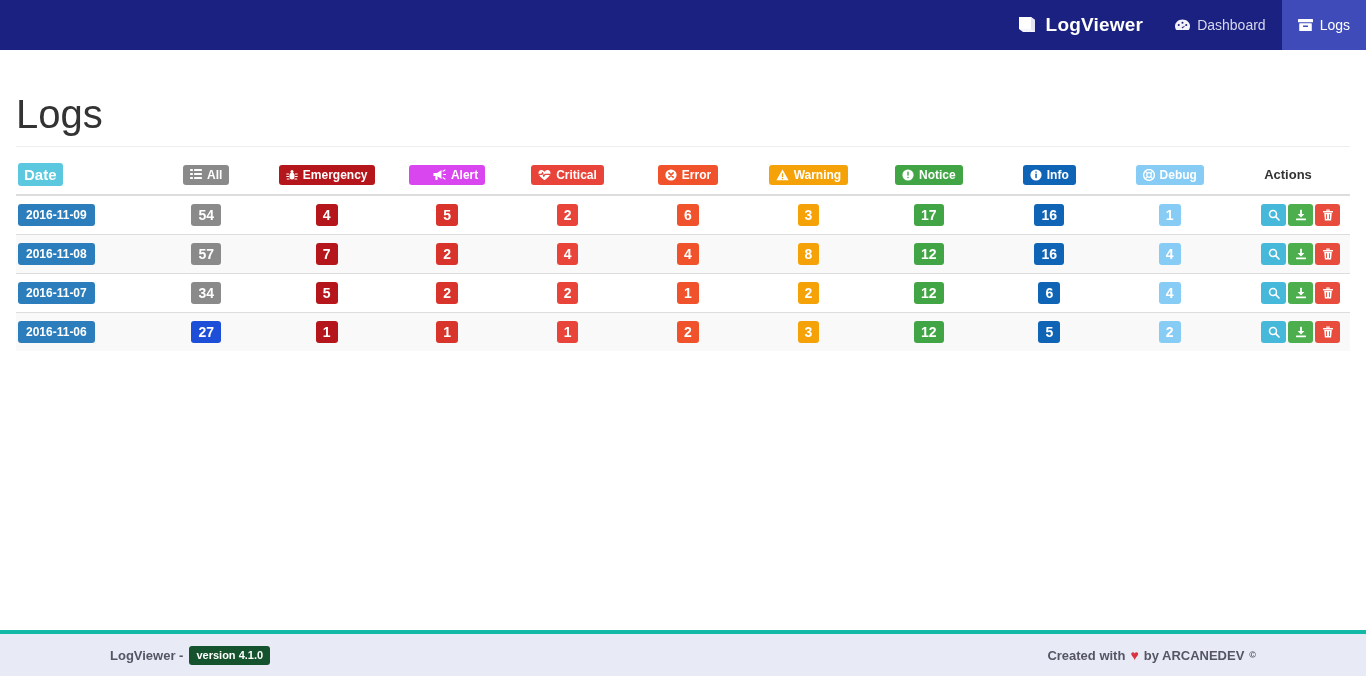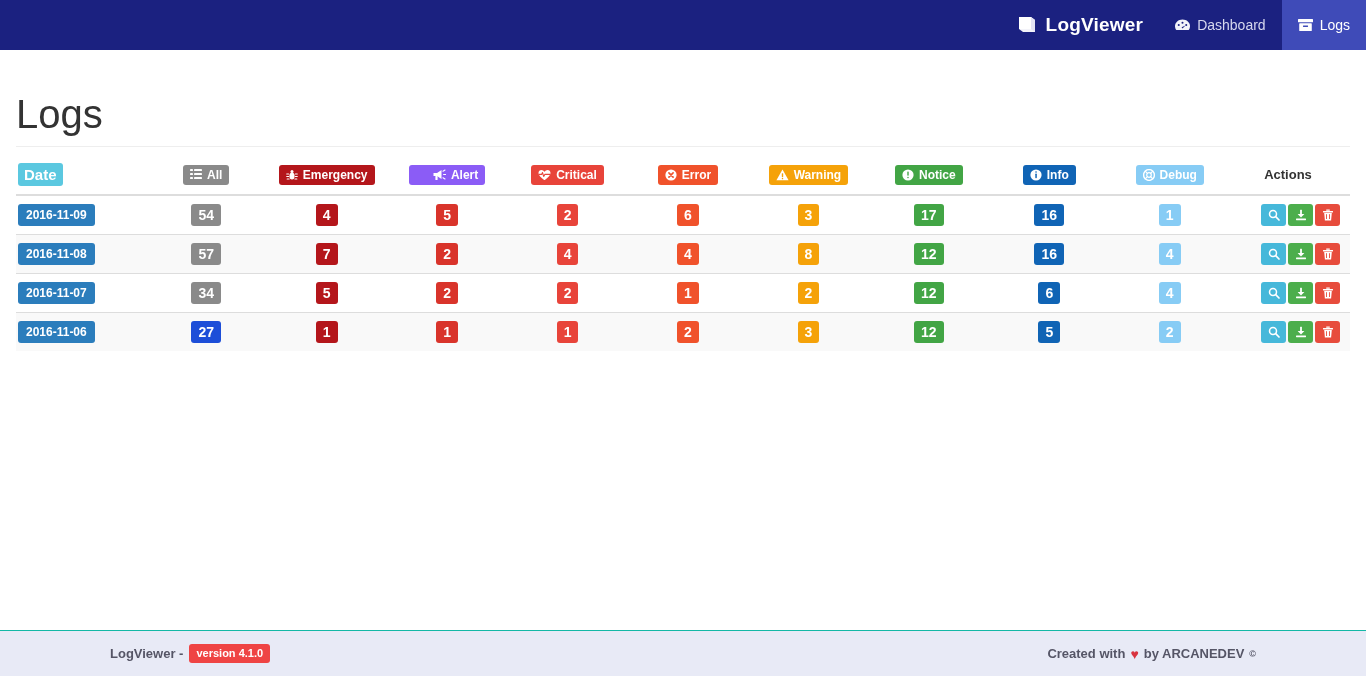--- a/index.html
+++ b/index.html
@@ -145,35 +145,35 @@
     color: #ffffff;
   }
   .btn-show { background: #46b8da; }
   .btn-dl   { background: #4cae4c; }
   .btn-del  { background: #e74c3c; }
 
   
   .footer {
     flex: 0 0 46px;
     background: #e8eaf6;
-    border-top: 1px solid #14b8a6;
+    border-top: 4px solid #14b8a6;
     display: flex;
     align-items: center;
     justify-content: space-between;
     padding: 0 110px;
     font-size: 13px;
     color: #555566;
   }
   .footer-left { display: flex; align-items: center; gap: 6px; font-weight: bold; }
   .footer-right { display: flex; align-items: center; gap: 5px; font-weight: bold; }
   .ver-badge {
     display: inline-block;
     padding: 4px 7px;
     border-radius: 3px;
-    background: #ef4444;
+    background: #14532d;
     color: #ffffff;
     font-size: 11px;
     font-weight: bold;
     line-height: 1;
   }
   .heart { color: #d9333f; font-size: 14px; }
   .sup { font-size: 9px; vertical-align: super; }
 </style>
 </head>
 <body>
@@ -255,21 +255,21 @@
                   <rect x="0.2" y="7" width="3" height="1" rx="0.5"></rect>
                     <rect x="8.8" y="7" width="3" height="1" rx="0.5"></rect>
                   <rect x="0.6" y="9.4" width="3" height="1" rx="0.5"></rect>
                     <rect x="8.4" y="9.4" width="3" height="1" rx="0.5"></rect>
                 </svg>
               </span>
               <span>Emergency</span>
             </span>
           </th>
           <th>
-            <span class="lbl" id="hdr-alert" style="background: #8b5cf6; padding-left: 24px;">
+            <span class="lbl" id="hdr-alert" style="background: #d946ef; padding-left: 24px;">
               <span class="ic">
                 <svg width="13" height="12" viewBox="0 0 13 12" fill="#ffffff">
                   <path d="M0.5 4 L4 4 L8.5 1 L8.5 10 L4 7 L0.5 7 Z"></path>
                   <rect x="2.4" y="7" width="2.2" height="4" rx="0.6"></rect>
                   <path d="M10 2.2 L12 1 M10.6 5.5 L12.8 5.5 M10 8.8 L12 10" stroke="#ffffff" stroke-width="1.1" fill="none" stroke-linecap="round"></path>
                 </svg>
               </span>
               <span>Alert</span>
             </span>
           </th>

